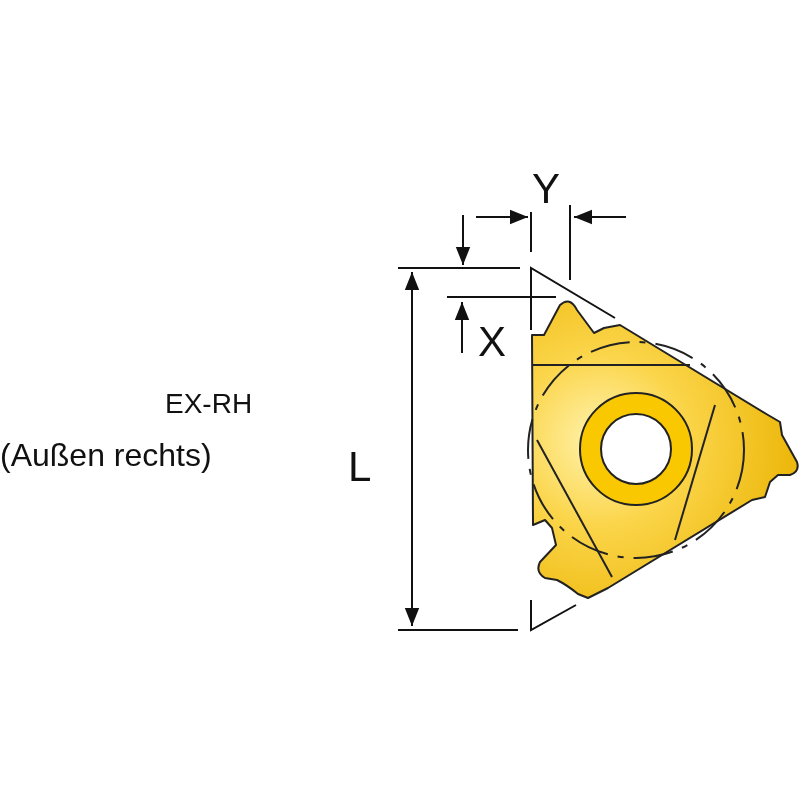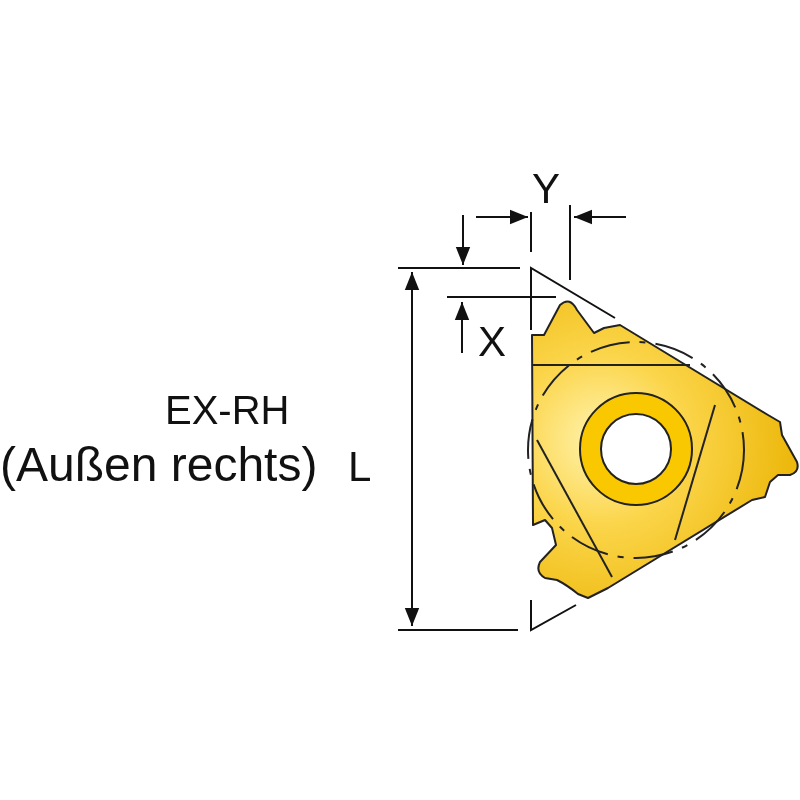--- a/index.html
+++ b/index.html
@@ -1,20 +1,20 @@
 <!DOCTYPE html>
 <html><head>
 <meta charset="utf-8">
 <style>
   html, body { margin:0; padding:0; background:#ffffff; }
   #stage { position:relative; width:800px; height:800px; background:#ffffff; overflow:hidden; }
   svg { position:absolute; left:0; top:0; }
   .lbl { position:absolute; font-family:"Liberation Sans", sans-serif; color:#111; white-space:nowrap; }
-  #title1 { left:165px; top:388px; font-size:40px; }
-  #title2 { left:0px; top:437px; font-size:48px; }
+  #title1 { left:165px; top:388px; font-size:28px; }
+  #title2 { left:0px; top:437px; font-size:32px; }
   #dimL { left:348px; top:443px; font-size:42px; }
   #dimX { left:478px; top:318px; font-size:42px; }
   #dimY { left:532px; top:165px; font-size:42px; }
 </style>
 </head>
 <body>
 
 <div id="stage">
   <svg width="800" height="800" viewBox="0 0 800 800">
     <defs>

